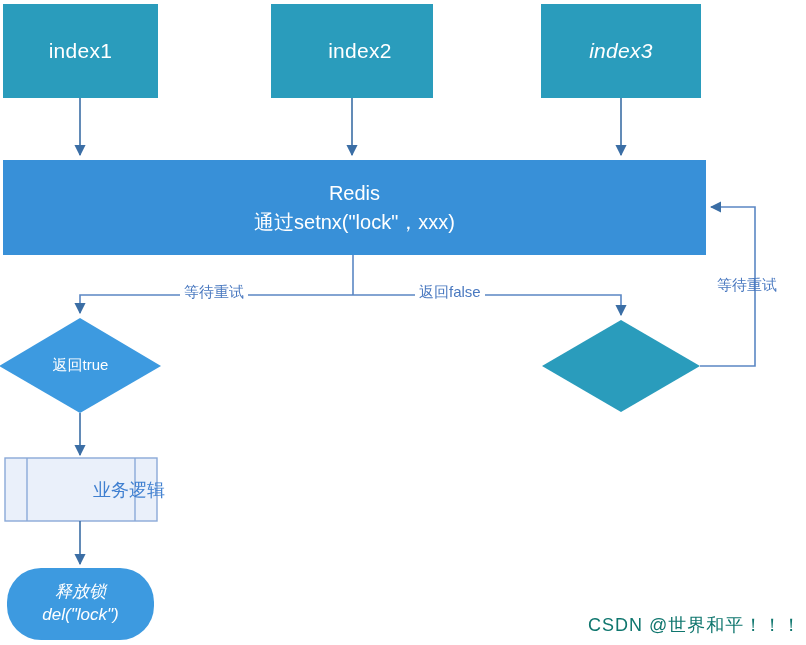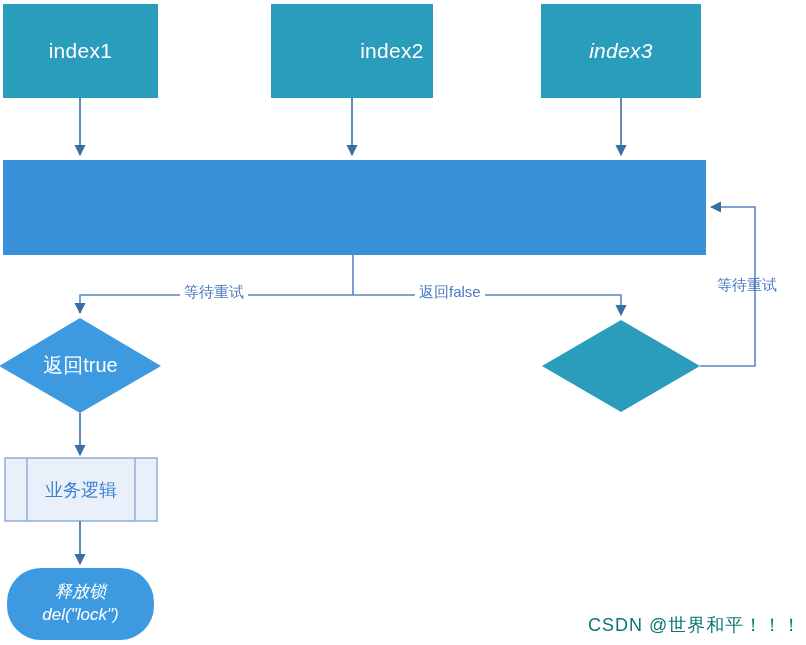--- a/index.html
+++ b/index.html
@@ -36,26 +36,27 @@
   }
   .index-label {
     font-size: 21px;
     letter-spacing: 0.3px;
   }
   .redis-label {
     font-size: 20px;
     line-height: 1.45;
   }
   .diamond-label {
-    font-size: 20px;
+    font-size: 15px;
     text-align: center;
   }
   .process-label {
     font-size: 18px;
     color: #3f7fd0;
+    margin-left: 48px;
   }
   .terminator-label {
     font-size: 17px;
     line-height: 1.35;
     color: #ffffff;
   }
   .edge-label {
     position: absolute;
     font-size: 15px;
     color: #4a79c0;
@@ -114,28 +115,32 @@
 
     <line x1="80" y1="521" x2="80" y2="564" stroke="#3b6ea5" stroke-width="1.6" marker-end="url(#arrow)"></line>
 
     <rect x="7" y="568" width="147" height="72" rx="34" ry="34" fill="#3d9ae0"></rect>
   </svg>
 
   <div class="node-label index-label" style="left:3px; top:4px; width:155px; height:94px;">
     <span>index1</span>
   </div>
 
-  <div class="node-label index-label" style="left:271px; top:4px; width:178px; height:94px;padding-left:32px;">
+  <div class="node-label index-label" style="left:271px; top:4px; width:178px; height:94px;">
     <span>index2</span>
   </div>
 
   <div class="node-label index-label" style="left:541px; top:4px; width:160px; height:94px;font-style:italic;">
     <span>index3</span>
   </div>
 
+  <div class="node-label redis-label" style="left:3px; top:160px; width:703px; height:95px;">
+    <span>Redis</span>
+    <span>通过setnx("lock"，xxx)</span>
+  </div>
 
   <div class="node-label diamond-label" style="left:0px; top:318px; width:161px; height:95px;">
     <span>返回true</span>
   </div>
 
 
   <div class="node-label process-label" style="left:5px; top:458px; width:152px; height:63px;">
     <span>业务逻辑</span>
   </div>
 

